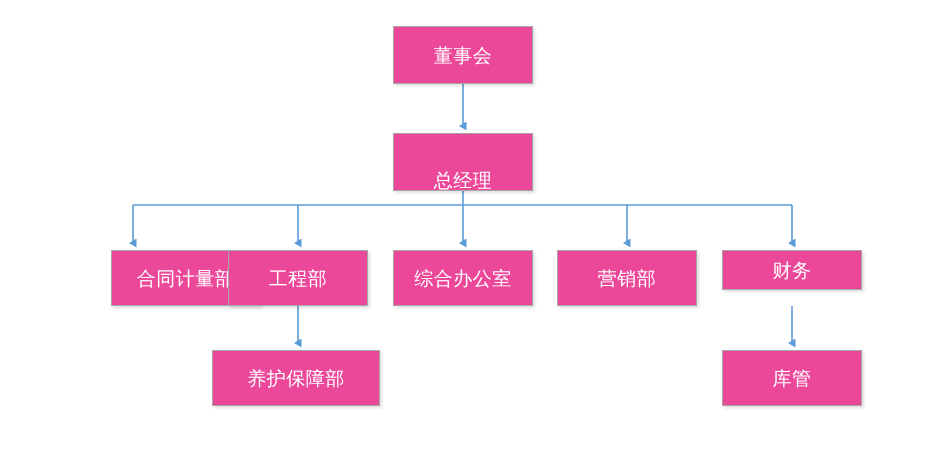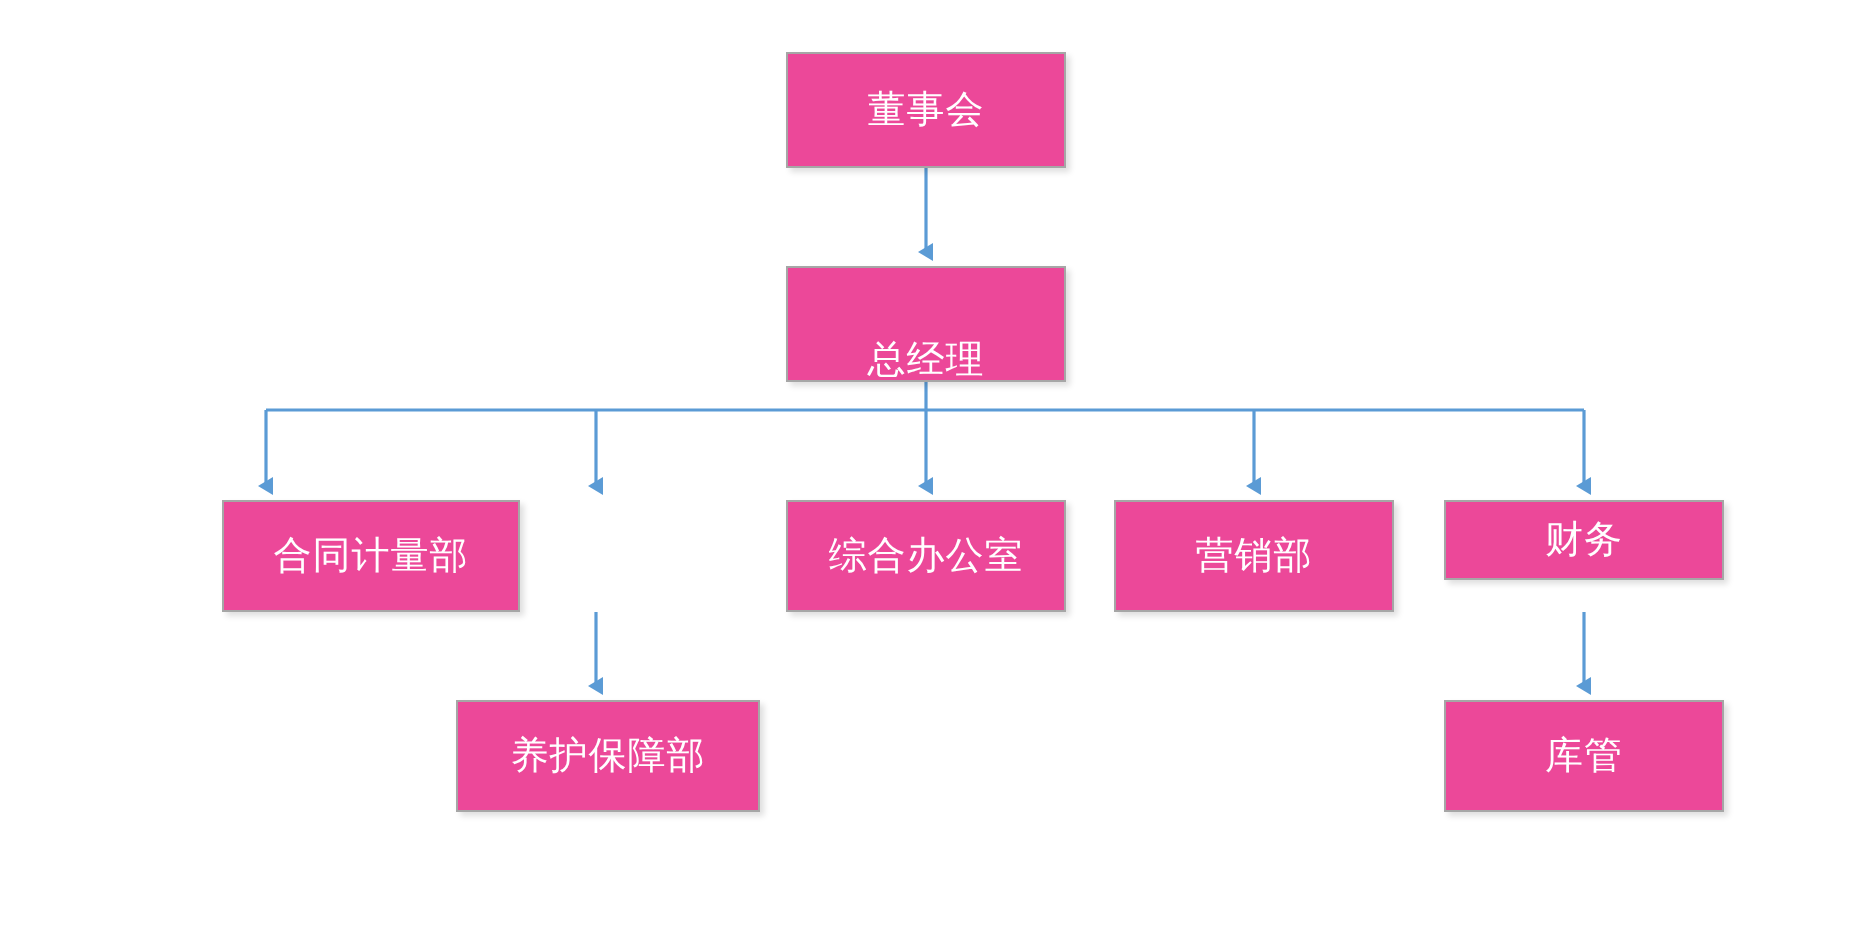--- a/index.html
+++ b/index.html
@@ -79,34 +79,37 @@
   </div>
 
   <div class="node-box" style="left:393px; top:133px; width:140px; height:58px;align-items:flex-end;">
     <span class="node-label">总经理</span>
   </div>
 
   <div class="node-box" style="left:63px; top:250px; width:149px; height:56px;margin-left:48px;">
     <span class="node-label">合同计量部</span>
   </div>
 
+  <div class="node-box" style="left:228px; top:250px; width:140px; height:56px;">
+    <span class="node-label">工程部</span>
+  </div>
 
   <div class="node-box" style="left:557px; top:250px; width:140px; height:56px;">
     <span class="node-label">营销部</span>
   </div>
 
   <div class="node-box" style="left:393px; top:250px; width:140px; height:56px;">
     <span class="node-label">综合办公室</span>
   </div>
 
   <div class="node-box" style="left:722px; top:250px; width:140px; height:40px;">
     <span class="node-label">财务</span>
   </div>
 
-  <div class="node-box" style="left:228px; top:350px; width:152px; height:56px;">
+  <div class="node-box" style="left:212px; top:350px; width:168px; height:56px;">
     <span class="node-label">养护保障部</span>
   </div>
 
   <div class="node-box" style="left:722px; top:350px; width:140px; height:56px;justify-content:center;">
     <span class="node-label">库管</span>
   </div>
 
 </div>
 
 </body></html>

